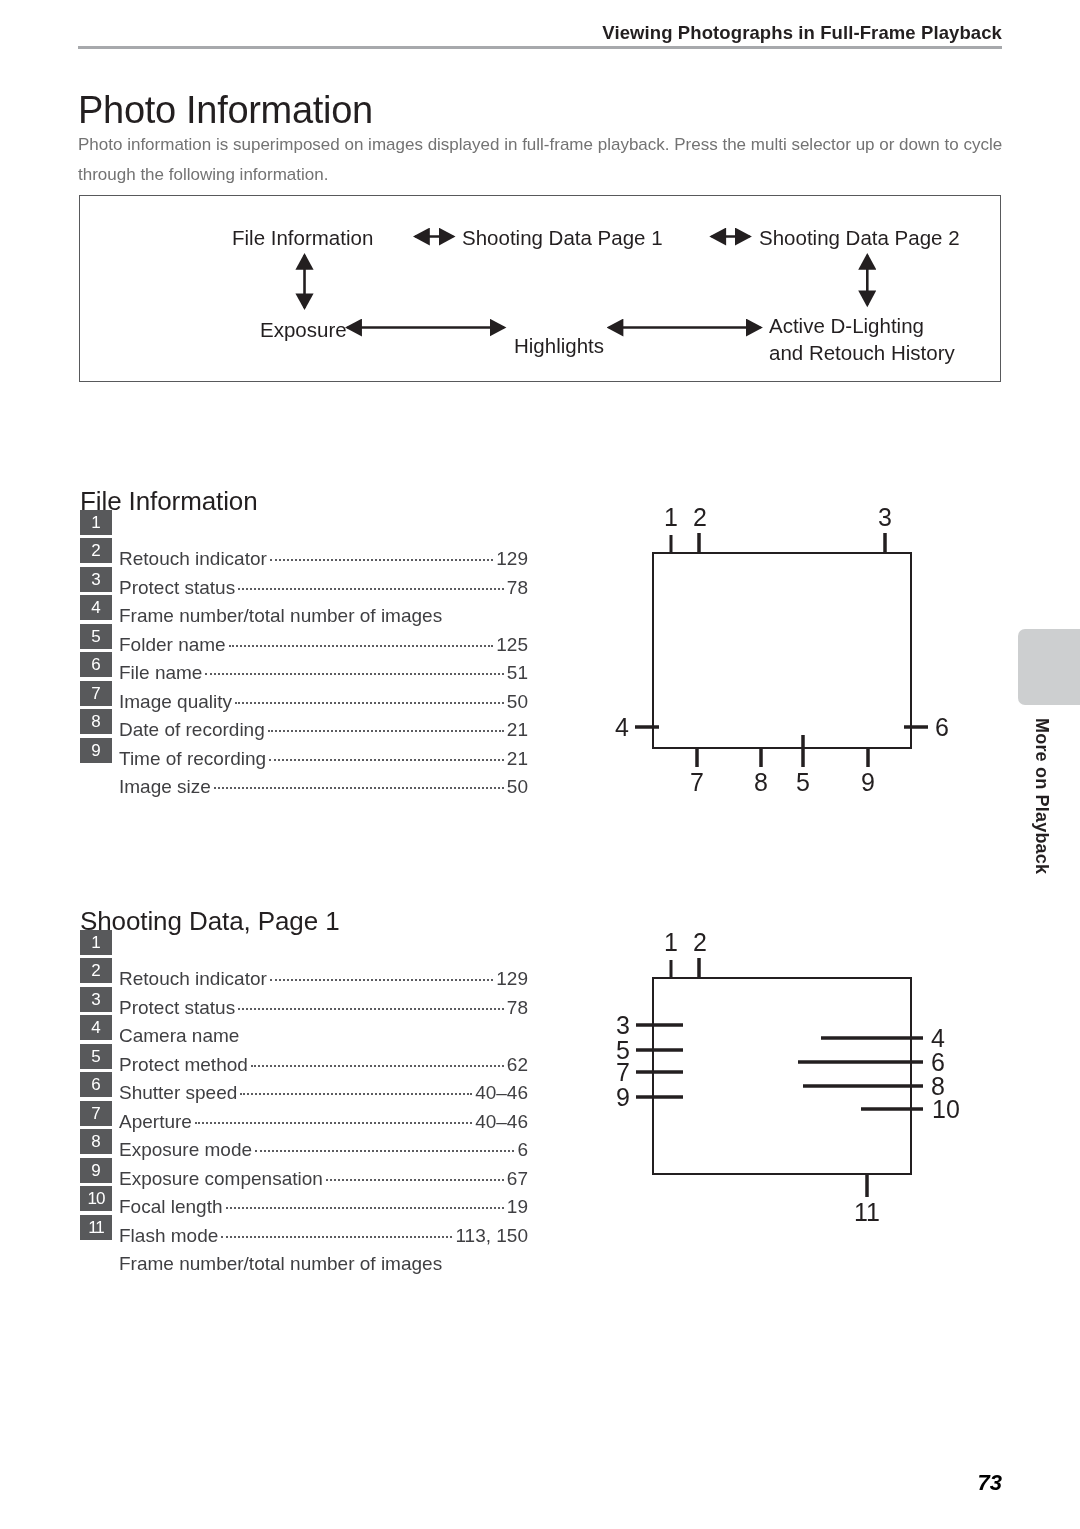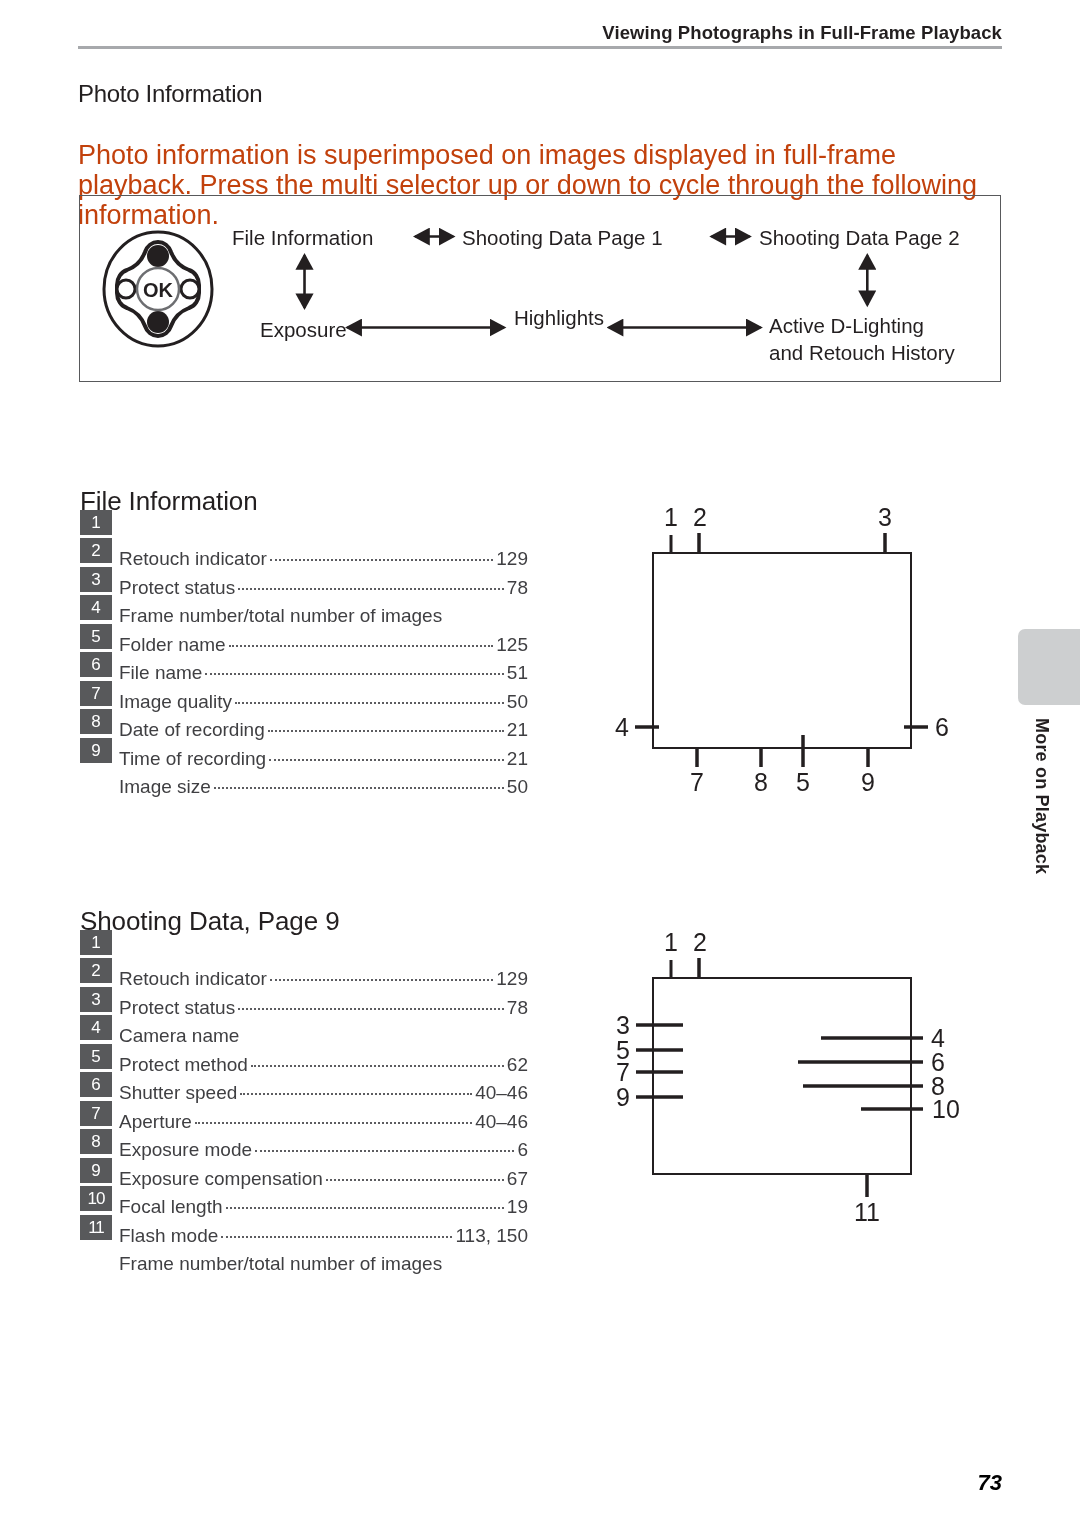--- a/index.html
+++ b/index.html
@@ -40,33 +40,33 @@
     width: 924px;
     height: 3px;
     background: #a7a9ac;
   }
 
   
   .page-title {
     position: absolute;
     left: 78px;
     top: 64px;
-    font-size: 24px;
+    font-size: 38px;
     font-weight: normal;
     letter-spacing: -.3px;
     color: #231f20;
   }
   .intro {
     position: absolute;
     left: 78px;
     top: 113px;
     width: 930px;
-    font-size: 27px;
+    font-size: 17px;
     line-height: 30px;
-    color: #c2410c;
+    color: #737373;
   }
 
   
   .flow-box {
     position: absolute;
     left: 79px;
     top: 195px;
     width: 922px;
     height: 187px;
     border: 1.5px solid #58595b;
@@ -83,21 +83,21 @@
     position: absolute;
     font-size: 20.5px;
     color: #231f20;
     white-space: nowrap;
     line-height: 27px;
   }
   .l-fileinfo   { left: 152px; top: 28px; }
   .l-sdp1       { left: 382px; top: 28px; }
   .l-sdp2       { left: 679px; top: 28px; }
   .l-histogram  { left: 180px; top: 120px; }
-  .l-highlights { left: 434px; top: 108px; }
+  .l-highlights { left: 434px; top: 136px; }
   .l-adl        { left: 689px; top: 116px; text-align: left; }
 
   .arrow-svg { position: absolute; left: 0; top: 0; width: 100%; height: 100%; pointer-events: none; }
 
   
   .section-heading {
     position: absolute;
     left: 80px;
     font-size: 26px;
     font-weight: normal;
@@ -206,46 +206,20 @@
 <div class="page">
 
   <div class="running-header">Viewing Photographs in Full-Frame Playback</div>
   <div class="header-rule"></div>
 
   <h1 class="page-title">Photo Information</h1>
   <p class="intro">Photo information is superimposed on images displayed in full-frame playback. Press the multi selector up or down to cycle through the following information.</p>
 
   <div class="flow-box">
 
-    <div class="multisel">
-      <svg viewBox="0 0 112 118" width="112" height="118" aria-hidden="true">
-        <ellipse cx="56" cy="59" rx="54" ry="57" fill="#ffffff" stroke="#231f20" stroke-width="3"></ellipse>
-        <path d="M56 12
-                 C 62 12 67 16 69 22
-                 C 72 30 79 37 87 40
-                 C 93 42 97 48 97 55
-                 L 97 63
-                 C 97 70 93 76 87 78
-                 C 79 81 72 88 69 96
-                 C 67 102 62 106 56 106
-                 C 50 106 45 102 43 96
-                 C 40 88 33 81 25 78
-                 C 19 76 15 70 15 63
-                 L 15 55
-                 C 15 48 19 42 25 40
-                 C 33 37 40 30 43 22
-                 C 45 16 50 12 56 12 Z" fill="#ffffff" stroke="#231f20" stroke-width="4"></path>
-        <circle cx="56" cy="26" r="11" fill="#231f20"></circle>
-        <circle cx="56" cy="92" r="11" fill="#231f20"></circle>
-        <circle cx="24" cy="59" r="9" fill="#ffffff" stroke="#231f20" stroke-width="3"></circle>
-        <circle cx="88" cy="59" r="9" fill="#ffffff" stroke="#231f20" stroke-width="3"></circle>
-        <circle cx="56" cy="59" r="21" fill="#ffffff" stroke="#6d6e71" stroke-width="2.5"></circle>
-        <text x="56" y="67" text-anchor="middle" font-family="Liberation Sans, sans-serif" font-size="20" font-weight="bold" fill="#231f20">OK</text>
-      </svg>
-    </div>
 
     <div class="flow-label l-fileinfo">File Information</div>
     <div class="flow-label l-sdp1">Shooting Data Page 1</div>
     <div class="flow-label l-sdp2">Shooting Data Page 2</div>
     <div class="flow-label l-histogram">Exposure</div>
     <div class="flow-label l-highlights">Highlights</div>
     <div class="flow-label l-adl">
       <div>Active D-Lighting</div>
       <div>and Retouch History</div>
     </div>
@@ -355,21 +329,21 @@
       <line x1="181" y1="253" x2="181" y2="272" stroke="#231f20" stroke-width="3.5"></line>
       <line x1="223" y1="240" x2="223" y2="272" stroke="#231f20" stroke-width="3.5"></line>
       <line x1="288" y1="253" x2="288" y2="272" stroke="#231f20" stroke-width="3.5"></line>
       <text x="117" y="296" text-anchor="middle" font-family="Liberation Sans, sans-serif" font-size="25" fill="#231f20">7</text>
       <text x="181" y="296" text-anchor="middle" font-family="Liberation Sans, sans-serif" font-size="25" fill="#231f20">8</text>
       <text x="223" y="296" text-anchor="middle" font-family="Liberation Sans, sans-serif" font-size="25" fill="#231f20">5</text>
       <text x="288" y="296" text-anchor="middle" font-family="Liberation Sans, sans-serif" font-size="25" fill="#231f20">9</text>
     </svg>
   </div>
 
-  <h2 class="section-heading" id="heading-shoot">Shooting Data, Page 9</h2>
+  <h2 class="section-heading" id="heading-shoot">Shooting Data, Page 1</h2>
 
   <div class="legend" id="legend-shoot">
     <div class="legend-row">
       <span class="badge">1</span>
       <span class="legend-text">Retouch indicator</span>
       <span class="leader"></span>
       <span class="legend-page">129</span>
     </div>
     <div class="legend-row">
       <span class="badge">2</span>

